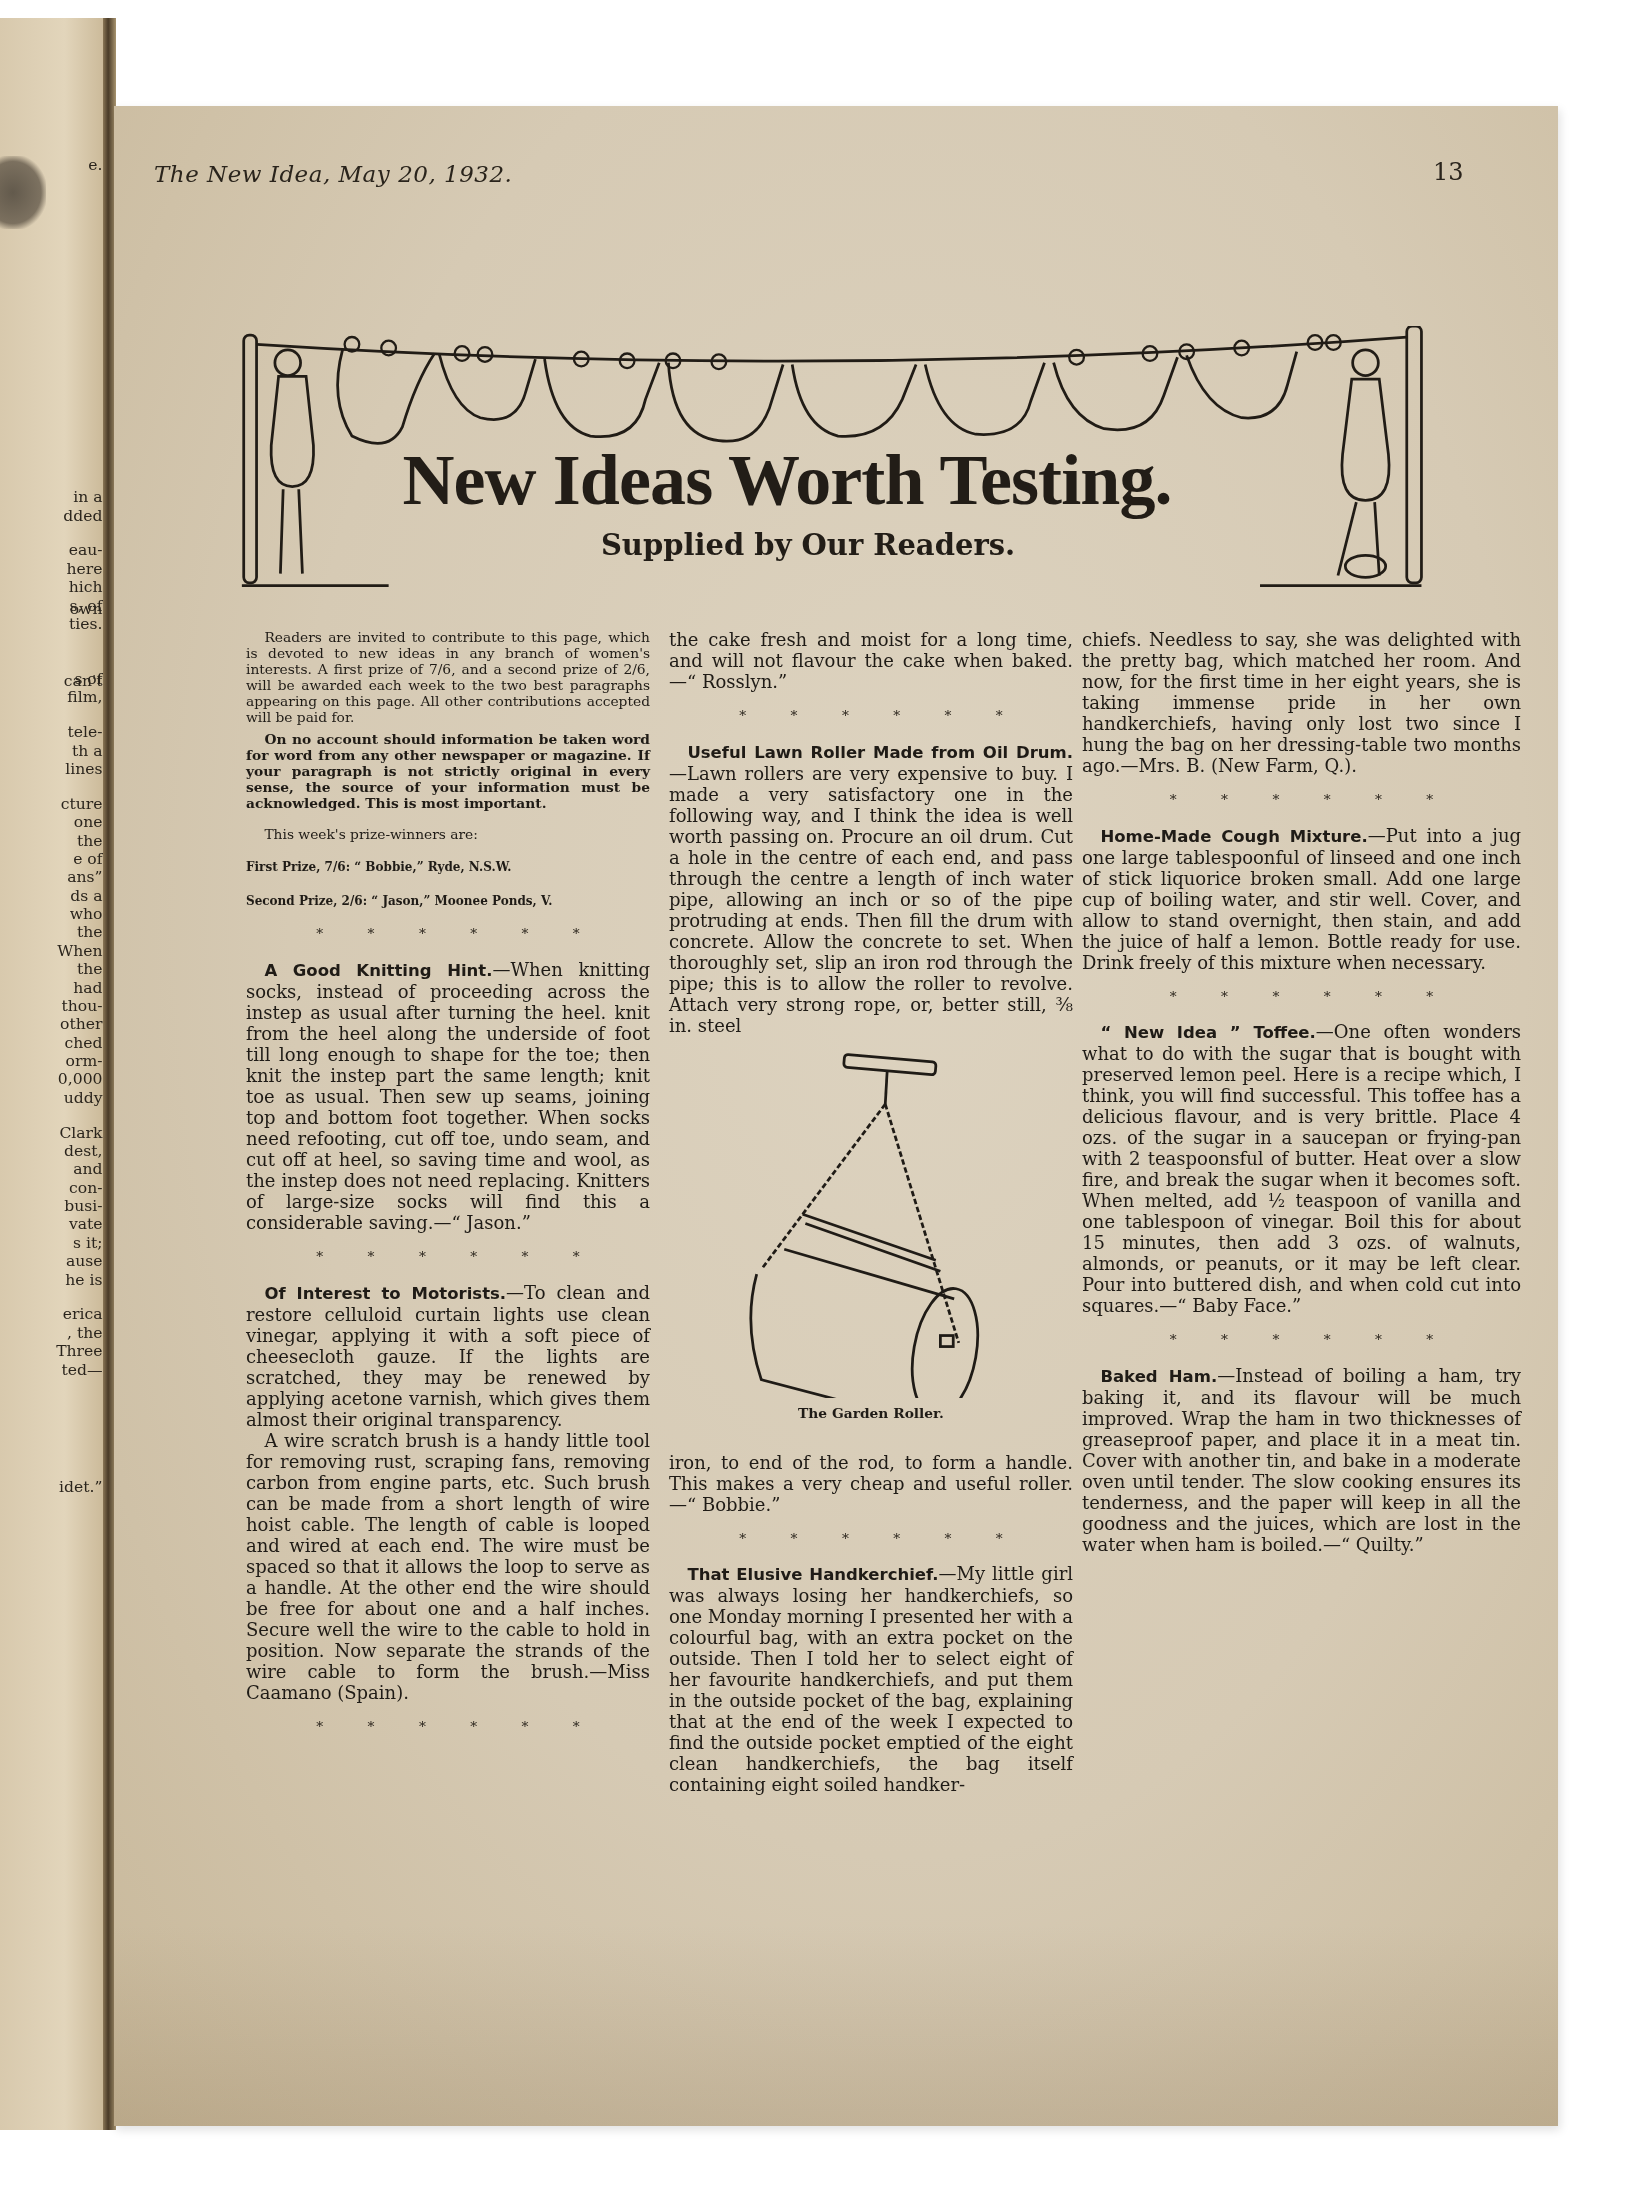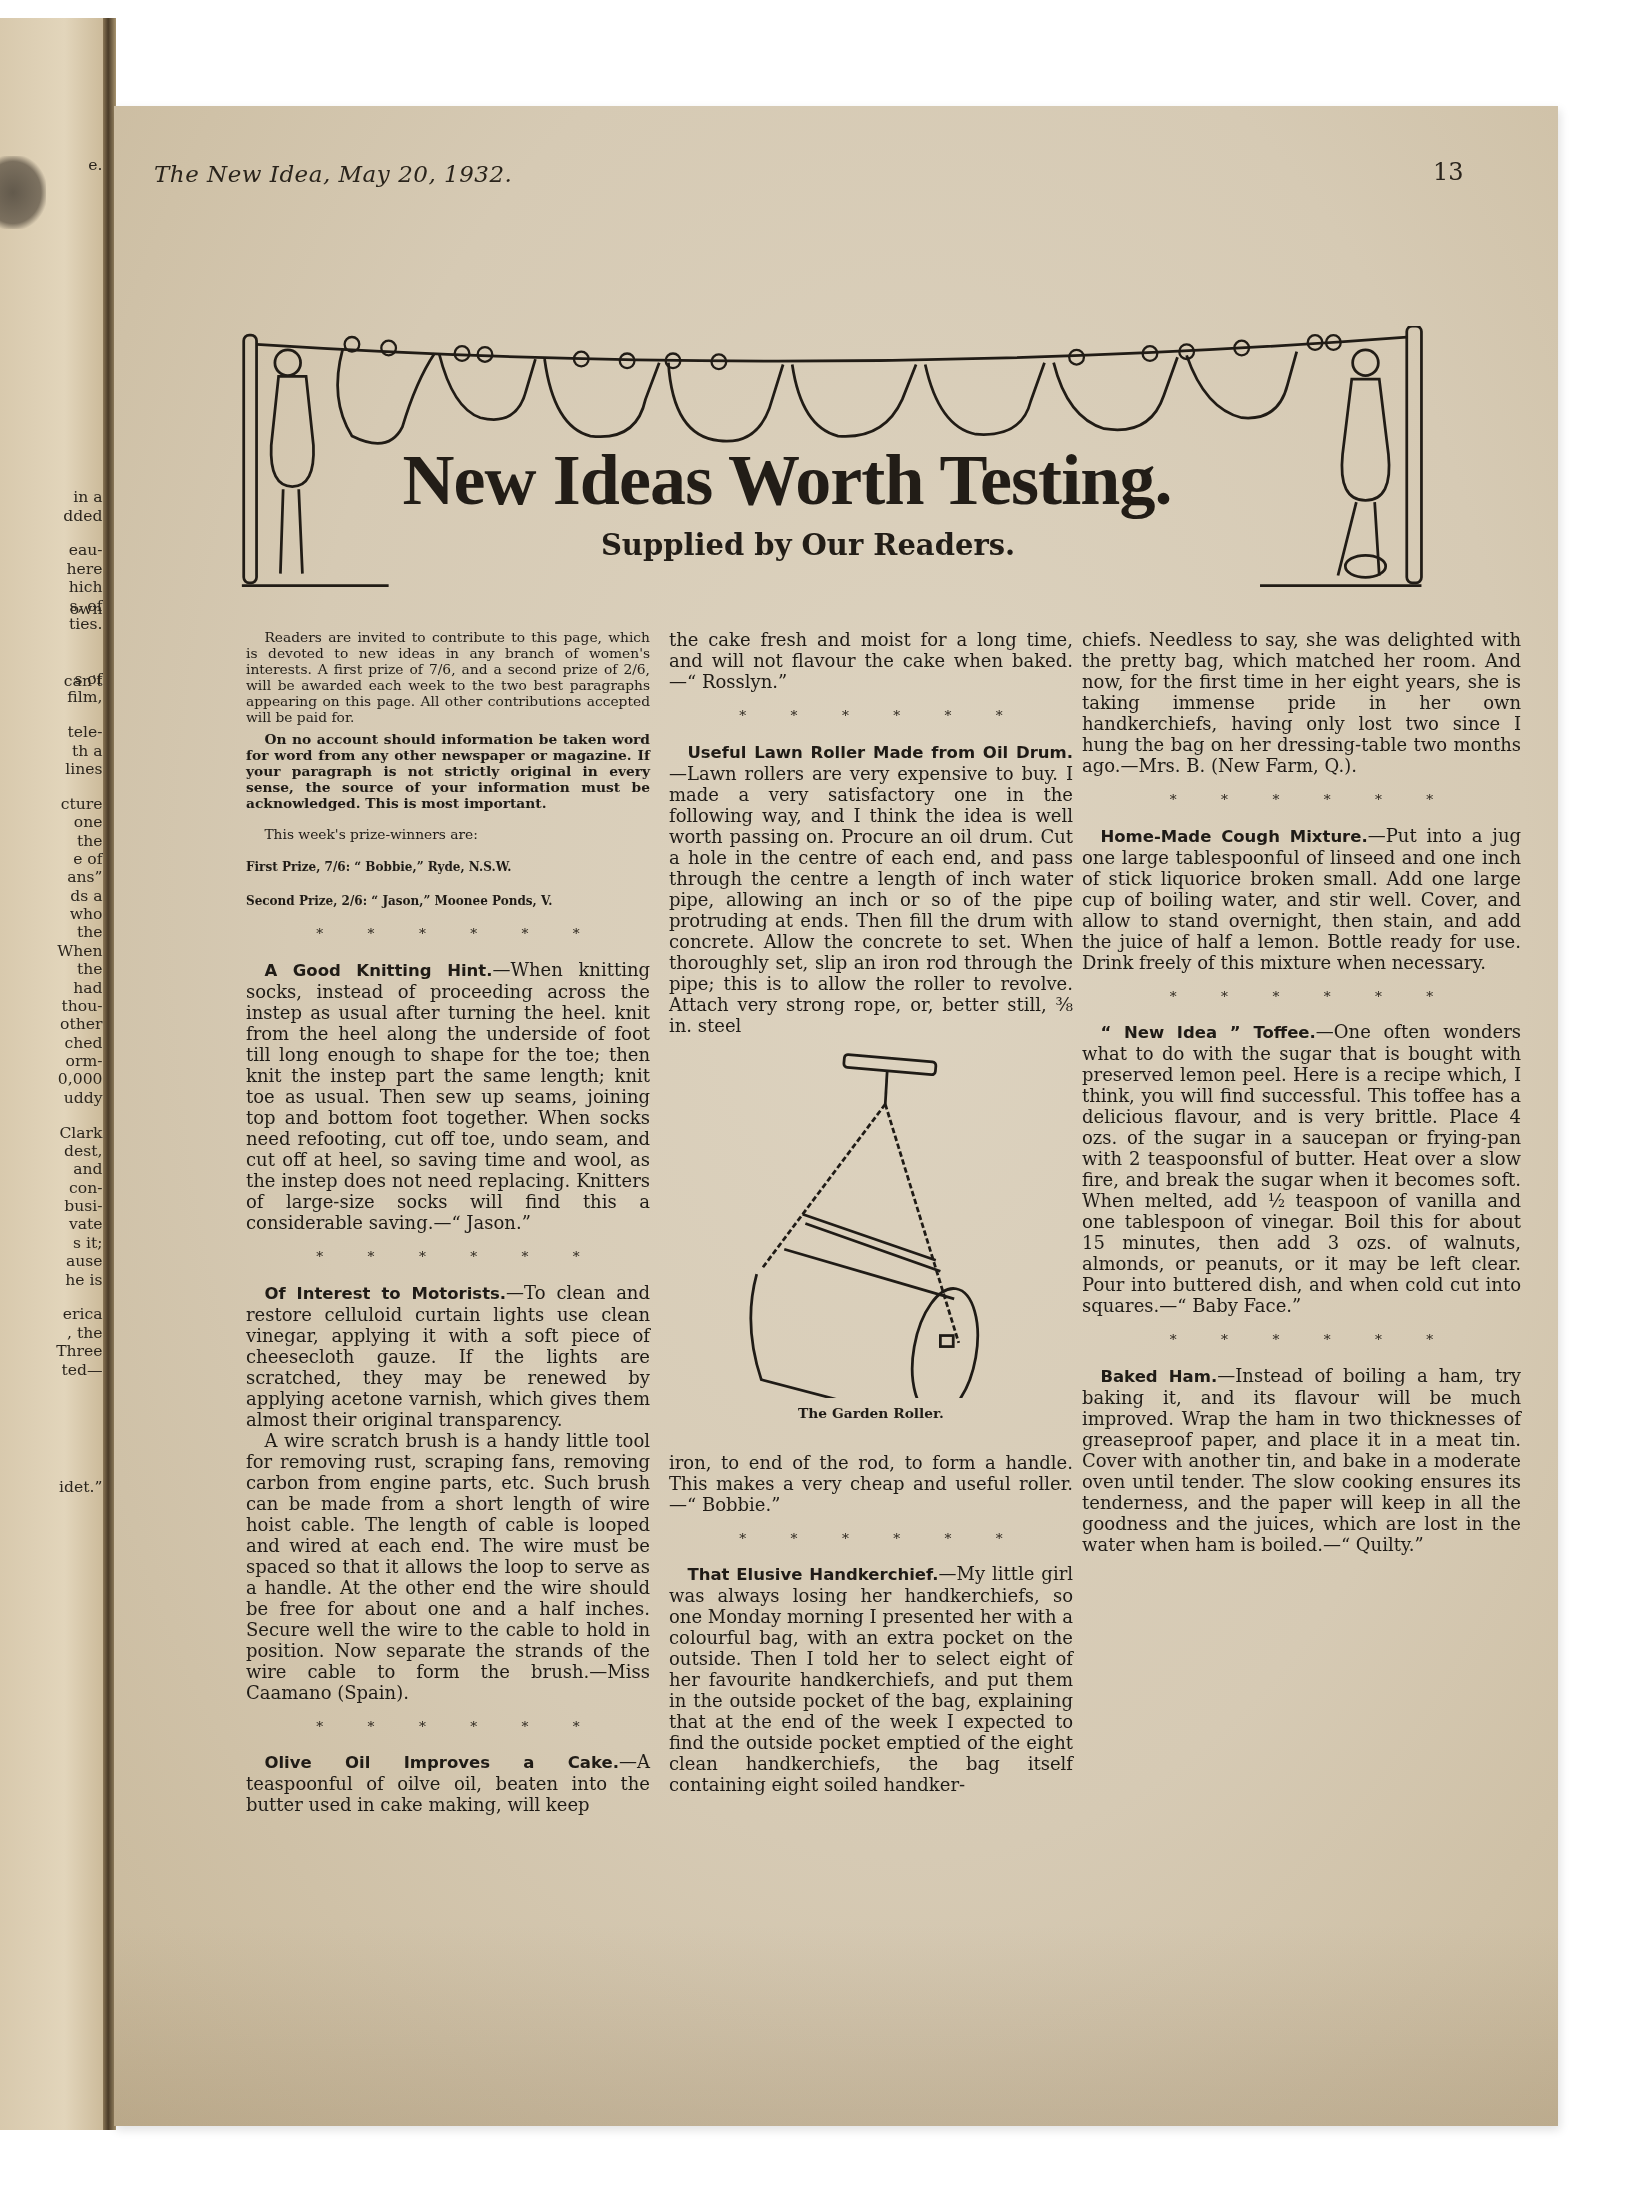--- a/index.html
+++ b/index.html
@@ -205,21 +205,20 @@
   <p class="winner">Second Prize, 2/6: “ Jason,” Moonee Ponds, V.</p>
   <div class="stars">* * * * * *</div>
 
   <p><span class="head">A Good Knitting Hint.</span><span>—When knitting socks, instead of proceeding across the instep as usual after turning the heel. knit from the heel along the underside of foot till long enough to shape for the toe; then knit the instep part the same length; knit toe as usual. Then sew up seams, joining top and bottom foot together. When socks need refooting, cut off toe, undo seam, and cut off at heel, so saving time and wool, as the instep does not need replacing. Knitters of large-size socks will find this a considerable saving.—“ Jason.”</span></p>
   <div class="stars">* * * * * *</div>
 
   <p><span class="head">Of Interest to Motorists.</span><span>—To clean and restore celluloid curtain lights use clean vinegar, applying it with a soft piece of cheesecloth gauze. If the lights are scratched, they may be renewed by applying acetone varnish, which gives them almost their original transparency.</span></p>
   <p>A wire scratch brush is a handy little tool for removing rust, scraping fans, removing carbon from engine parts, etc. Such brush can be made from a short length of wire hoist cable. The length of cable is looped and wired at each end. The wire must be spaced so that it allows the loop to serve as a handle. At the other end the wire should be free for about one and a half inches. Secure well the wire to the cable to hold in position. Now separate the strands of the wire cable to form the brush.—Miss Caamano (Spain).</p>
   <div class="stars">* * * * * *</div>
 
-  <p><span class="head">Olive Oil Improves a Cake.</span><span>—A teaspoonful of oilve oil, beaten into the butter used in cake making, will keep</span></p>
 </div>
 
 <div class="column col2">
   <p style="text-indent:0">the cake fresh and moist for a long time, and will not flavour the cake when baked.—“ Rosslyn.”</p>
   <div class="stars">* * * * * *</div>
 
   <p><span class="head">Useful Lawn Roller Made from Oil Drum.</span><span>—Lawn rollers are very expensive to buy. I made a very satisfactory one in the following way, and I think the idea is well worth passing on. Procure an oil drum. Cut a hole in the centre of each end, and pass through the centre a length of inch water pipe, allowing an inch or so of the pipe protruding at ends. Then fill the drum with concrete. Allow the concrete to set. When thoroughly set, slip an iron rod through the pipe; this is to allow the roller to revolve. Attach very strong rope, or, better still, ⅜ in. steel</span></p>
 
   <div class="figure">
     <svg width="331" height="349" viewBox="0 0 360 380">

